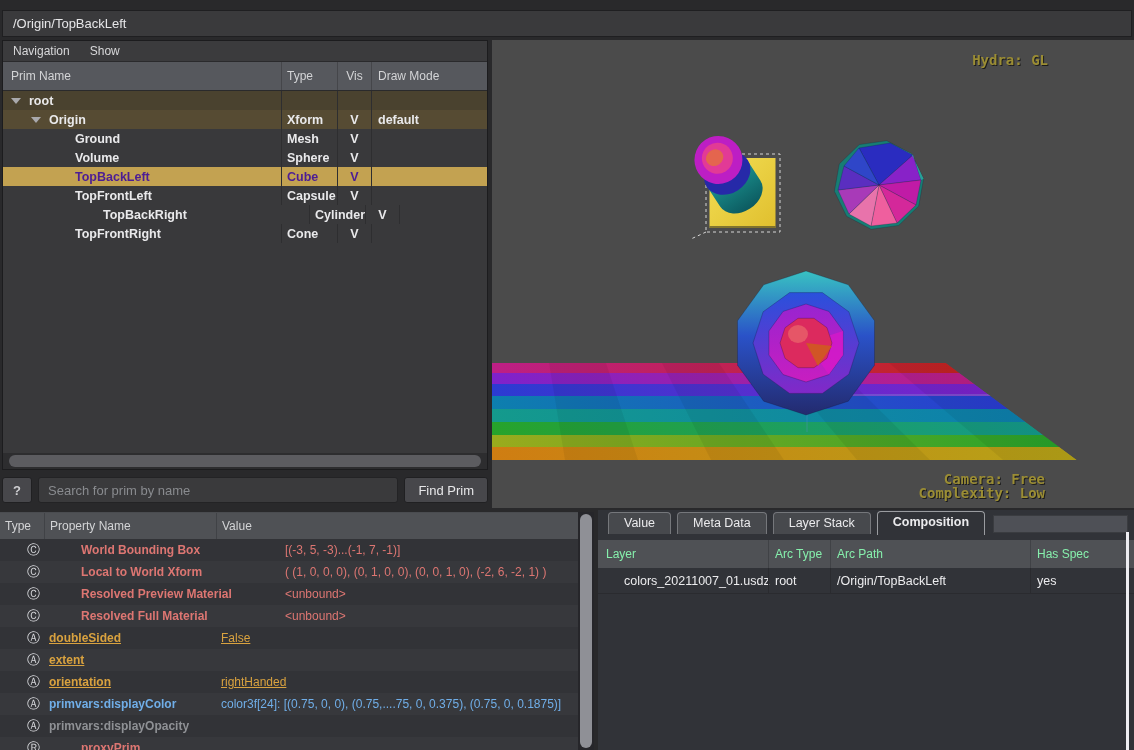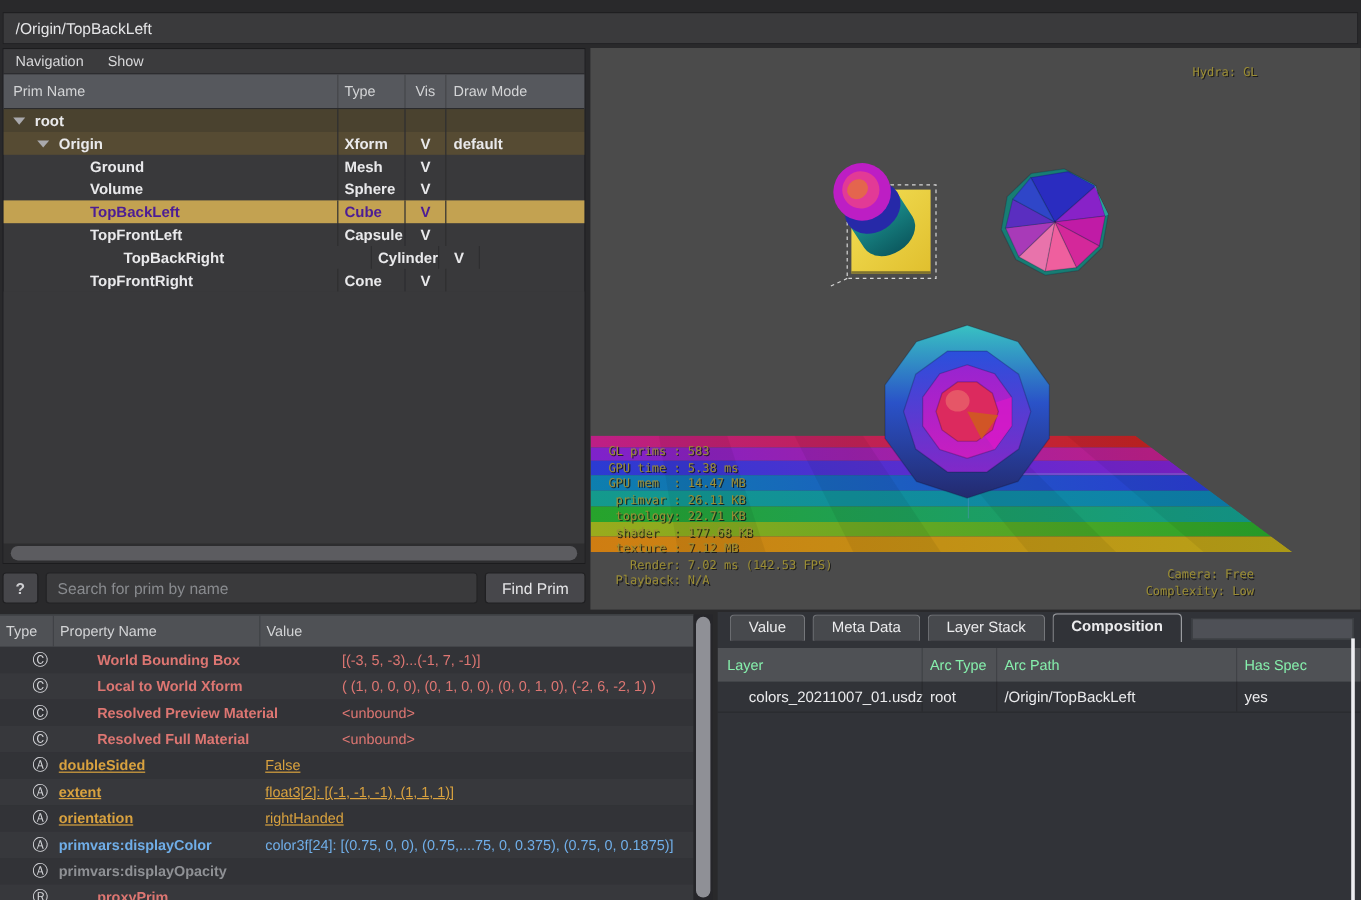--- a/index.html
+++ b/index.html
@@ -47,22 +47,22 @@
     color:#cfcfd2;font-size:13px;font-weight:bold;display:flex;align-items:center;justify-content:center;}
   .searchinput{flex:1;height:26px;background:#3a3a3c;border:1px solid #232325;border-radius:3px;
     color:#e4e4e6;font-size:13px;padding:0 9px;outline:none;}
   .searchinput::placeholder{color:#898b8f;}
   .findbtn{height:26px;background:#47474b;border:1px solid #202022;border-radius:3px;color:#e6e6e8;
     font-size:13px;padding:0 13px;}
 
   
   .viewport{position:absolute;left:492px;top:40px;width:642px;height:468px;background:var(--viewport-bg);overflow:hidden;}
   .viewport svg{position:absolute;inset:0;}
-  .hud{position:absolute;color:var(--hud);font-family:"DejaVu Sans Mono",monospace;font-size:10px;
-    font-weight:normal;text-shadow:1px 1px 0 rgba(20,20,20,.85);white-space:pre;line-height:13.5px;}
+  .hud{position:absolute;color:var(--hud);font-family:"DejaVu Sans Mono",monospace;font-size:14px;
+    font-weight:bold;text-shadow:1px 1px 0 rgba(20,20,20,.85);white-space:pre;line-height:13.5px;}
   .hud-renderer{top:14px;right:86px;}
   .hud-stats{left:15px;top:330px;}
   .hud-camera{top:433px;right:89px;}
   .hud-complexity{top:447px;right:89px;}
 
   
   .props{position:absolute;left:0;top:512px;width:578px;height:238px;background:#313236;overflow:hidden;
     border-top:1px solid #4a4c50;}
   .prophead{height:26px;background:var(--prop-header);display:flex;align-items:center;font-size:12px;color:#d3d4d6;}
   .pc-type{width:44px;padding-left:5px;}
@@ -291,29 +291,20 @@
       <path d="M387,145 L405,183 L379,186 Z" fill="#ef5f9e"></path>
       <path d="M387,145 L379,186 L357,174 Z" fill="#e873ab"></path>
       <path d="M387,145 L357,174 L346,150 Z" fill="#a83ab8"></path>
       <path d="M387,145 L346,150 L352,126 Z" fill="#5a2ec0"></path>
       <path d="M387,145 L352,126 L367,108 Z" fill="#2f46c8"></path>
       <path d="M398,103 L421,115 L429,140 L431.6,138.7 L419.4,113.7 Z" fill="#28a098" stroke="none"></path>
     </g>
   </svg>
 
   <div class="hud hud-renderer">Hydra: GL</div>
-  <pre class="hud hud-stats">GL prims : 583
-GPU time : 5.38 ms
-GPU mem  : 14.47 MB
- primvar : 26.11 KB
- topology: 22.71 KB
- shader  : 177.68 KB
- texture : 7.12 MB
-   Render: 7.02 ms (142.53 FPS)
- Playback: N/A</pre>
   <div class="hud hud-camera">Camera: Free</div>
   <div class="hud hud-complexity">Complexity: Low</div>
 </div>
 
 <div class="props">
   <div class="prophead">
     <div class="pc-type">Type</div>
     <div class="pc-name">Property Name</div>
     <div class="pc-val">Value</div>
   </div>
@@ -338,21 +329,20 @@
     <div class="pc-val c-salmon">&lt;unbound&gt;</div>
   </div>
   <div class="prow">
     <div class="pc-type">Ⓐ</div>
     <div class="pc-name c-orange">doubleSided</div>
     <div class="pc-val c-orange">False</div>
   </div>
   <div class="prow">
     <div class="pc-type">Ⓐ</div>
     <div class="pc-name c-orange">extent</div>
-    <div class="pc-val c-orange">float3[2]: [(-1, -1, -1), (1, 1, 1)]</div>
   </div>
   <div class="prow">
     <div class="pc-type">Ⓐ</div>
     <div class="pc-name c-orange">orientation</div>
     <div class="pc-val c-orange">rightHanded</div>
   </div>
   <div class="prow">
     <div class="pc-type">Ⓐ</div>
     <div class="pc-name c-blue">primvars:displayColor</div>
     <div class="pc-val c-blue">color3f[24]: [(0.75, 0, 0), (0.75,....75, 0, 0.375), (0.75, 0, 0.1875)]</div>

